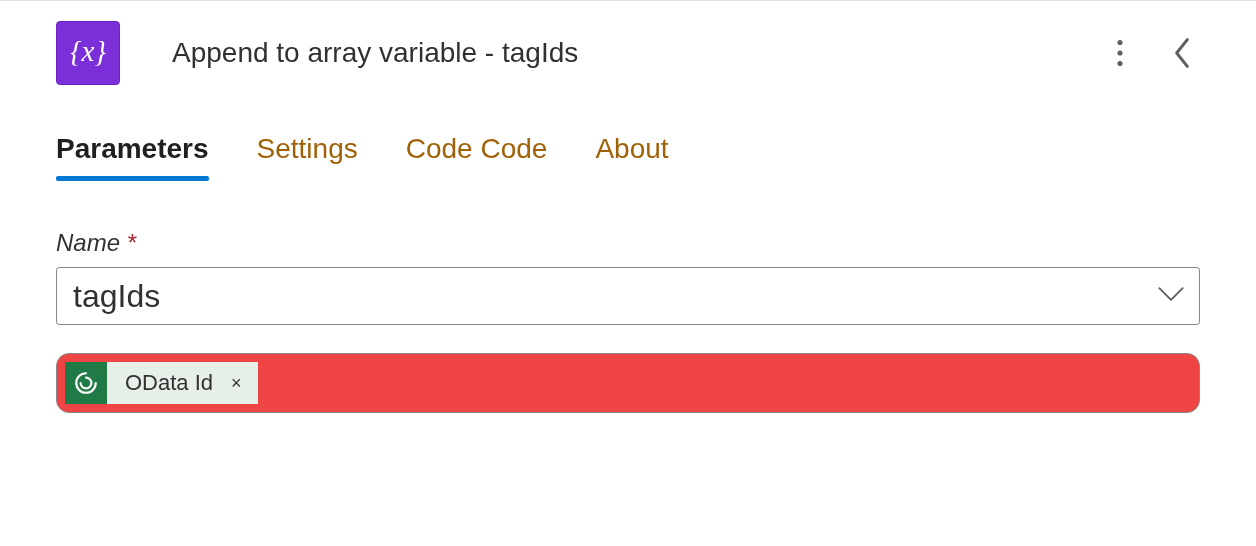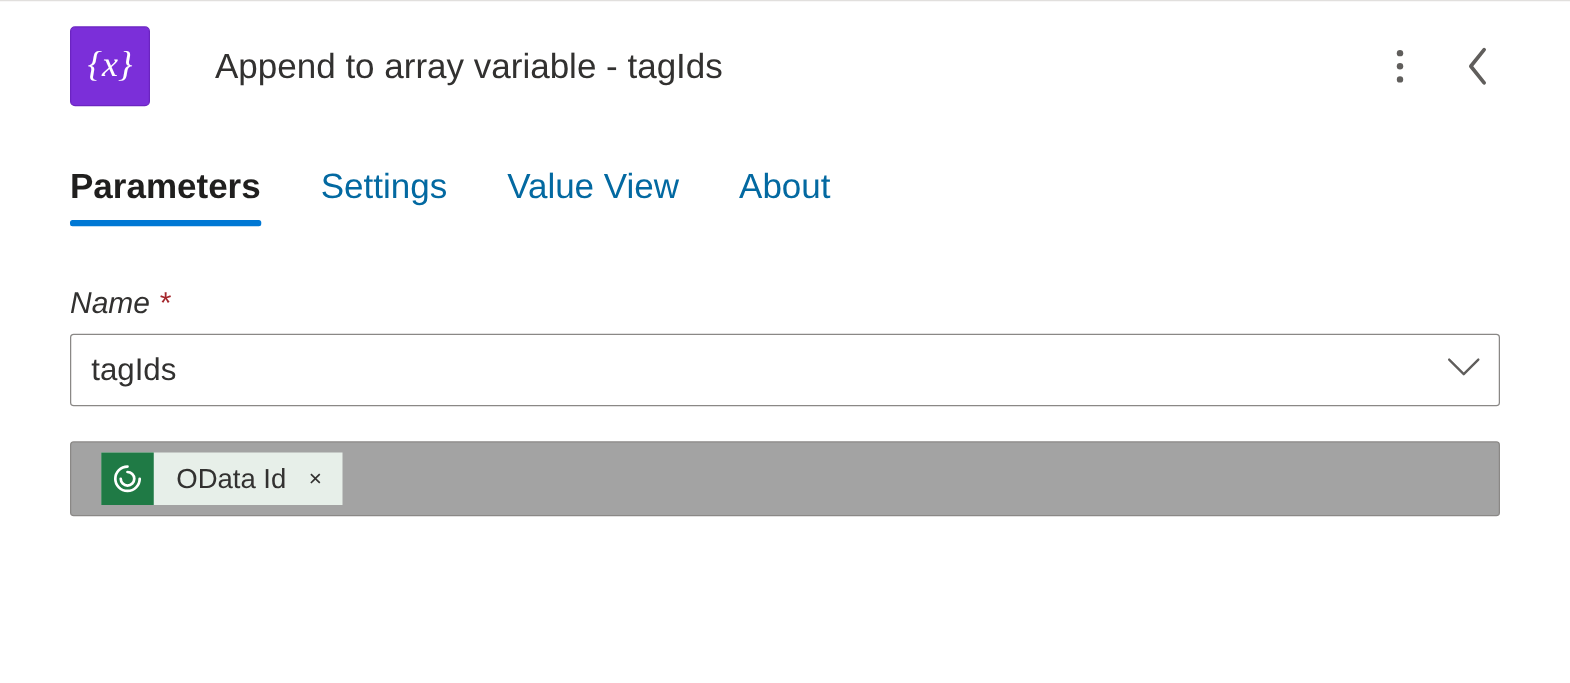--- a/index.html
+++ b/index.html
@@ -60,21 +60,21 @@
       justify-content: center;
       color: #605e5c;
     }
     .tabs {
       display: flex;
       gap: 48px;
       padding: 48px 56px 0 56px;
     }
     .tab {
       font-size: 28px;
-      color: #0369a1;
+      color: #a16207;
       padding-bottom: 16px;
       cursor: pointer;
       background: none;
       border: none;
       position: relative;
     }
     .tab.active {
       color: #201f1e;
       font-weight: 600;
     }
@@ -110,38 +110,38 @@
       border: 1px solid #8a8886;
       border-radius: 3px;
       height: 58px;
       display: flex;
       align-items: center;
       padding: 0 50px 0 16px;
       cursor: pointer;
       background: #fff;
     }
     .select-value {
-      font-size: 25px;
+      font-size: 32px;
       color: #323130;
     }
     .select-chevron {
       position: absolute;
       right: 14px;
       top: 50%;
       transform: translateY(-50%);
     }
     .value-wrapper {
       width: 100%;
       border: 1px solid #8a8886;
-      border-radius: 3px;
+      border-radius: 13px;
       min-height: 58px;
       display: flex;
       align-items: center;
-      padding: 8px 24px;
-      background: #a3a3a3;
+      padding: 8px 8px;
+      background: #ef4444;
     }
     .token {
       display: inline-flex;
       align-items: center;
       background: #e7efe9;
       height: 42px;
       padding-right: 12px;
       gap: 14px;
     }
     .token-icon {
@@ -191,21 +191,21 @@
         <svg width="20" height="32" viewBox="0 0 14 24">
           <path d="M11 2 L3 12 L11 22" stroke="#605e5c" stroke-width="2.2" fill="none" stroke-linecap="round" stroke-linejoin="round"></path>
         </svg>
       </button>
     </div>
   </div>
 
   <div class="tabs">
     <button class="tab active">Parameters</button>
     <button class="tab">Settings</button>
-    <button class="tab">Value View</button>
+    <button class="tab">Code Code</button>
     <button class="tab">About</button>
   </div>
 
   <div class="form-section">
 
     <div class="field-group">
       <label class="field-label">
         <span>Name</span>
         <span class="req">*</span>
       </label>

